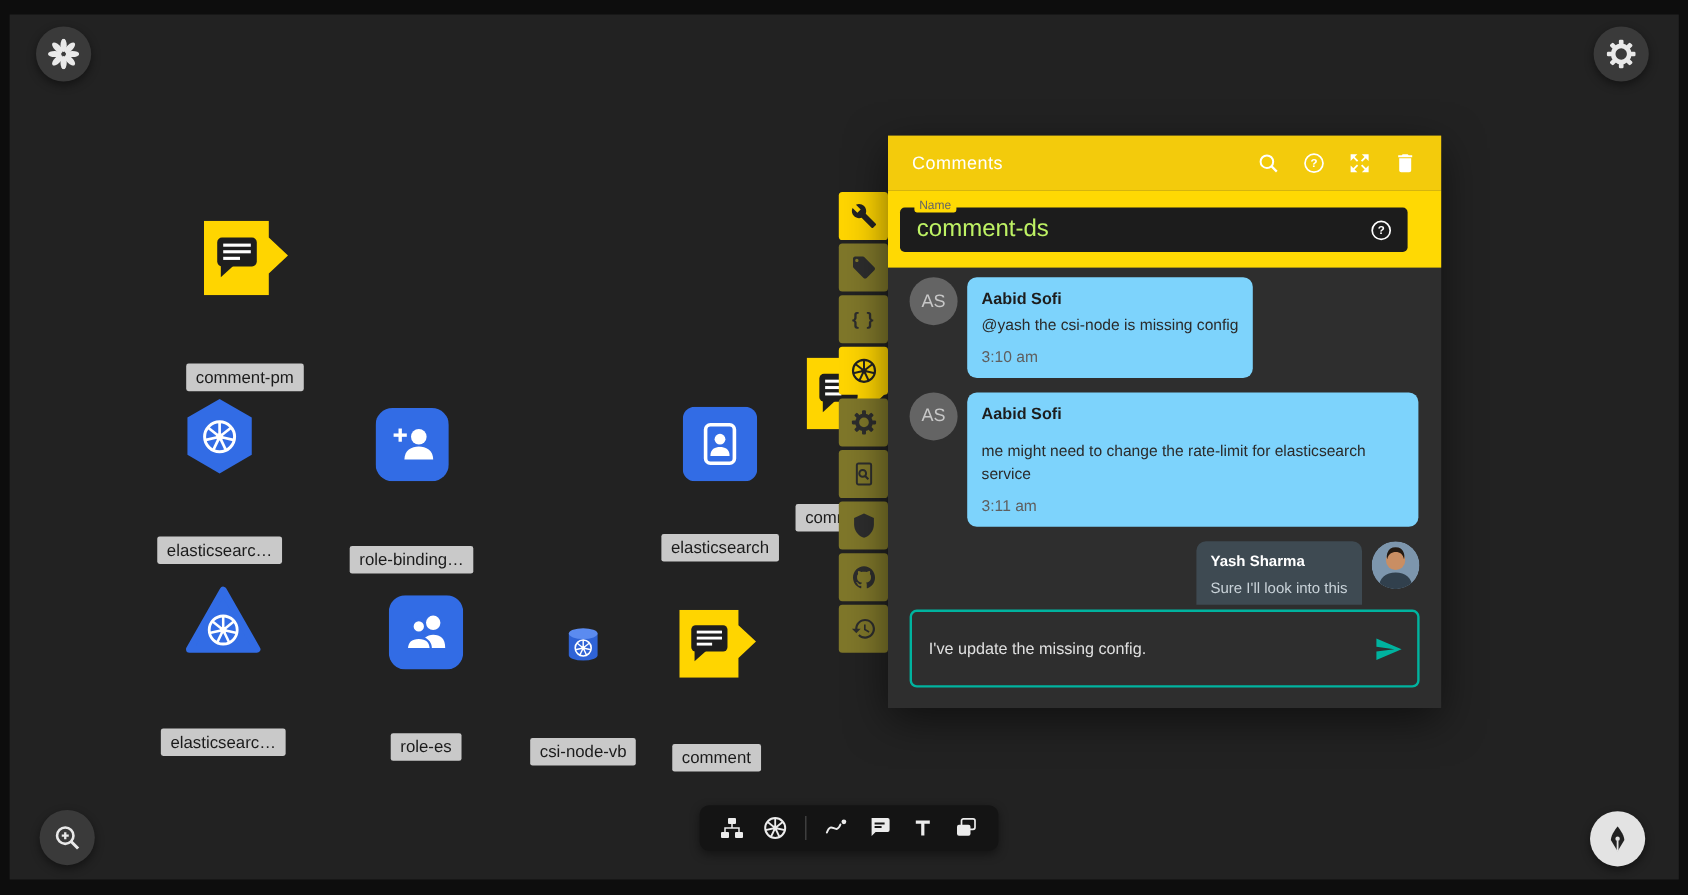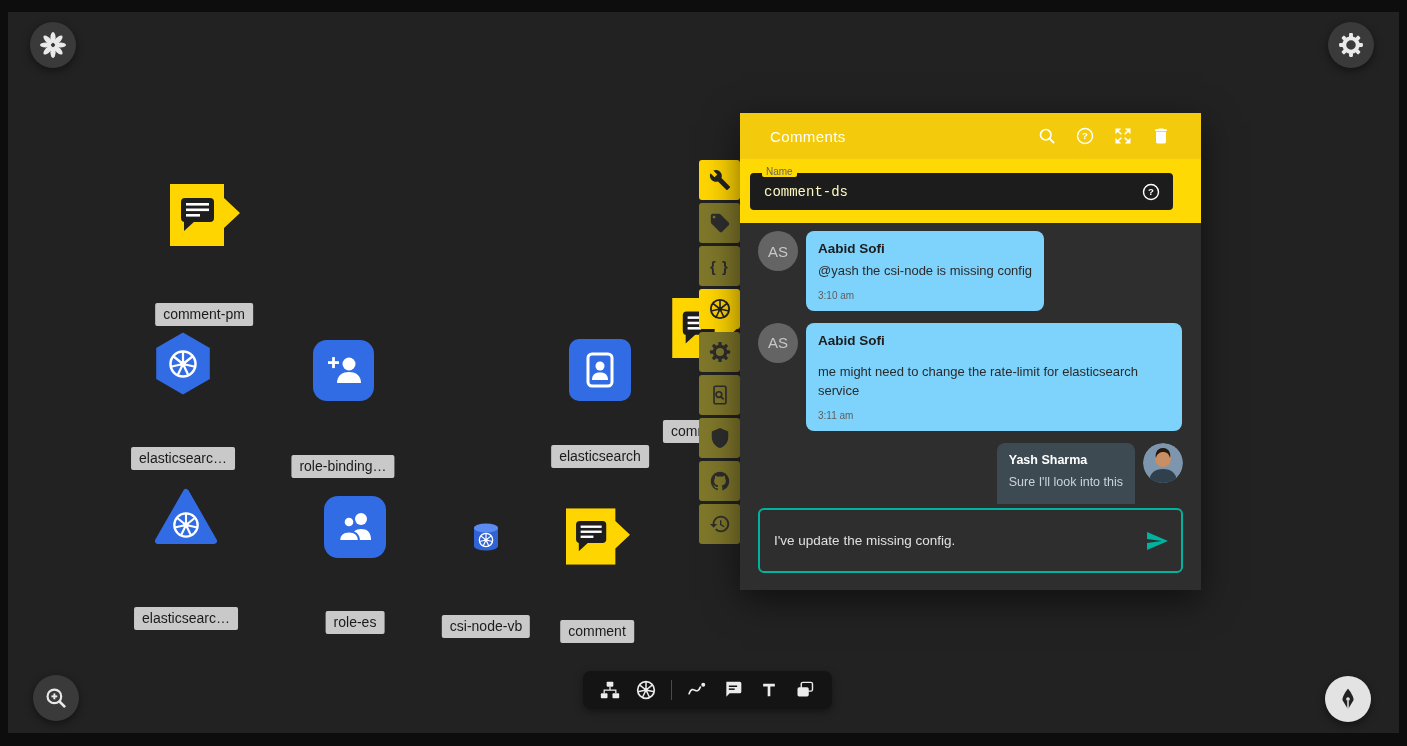--- a/index.html
+++ b/index.html
@@ -38,45 +38,45 @@
   .tool.active{background:#ffd500;color:#222;}
   .tool svg{width:22px;height:22px;}
   .brace{font-weight:bold;font-size:15px;letter-spacing:1px;}
 
   
   .panel{
     position:absolute;left:740px;top:113px;width:461px;height:477px;z-index:10;
     background:#2e2e2e;display:flex;flex-direction:column;
     box-shadow:0 10px 34px rgba(0,0,0,.55);
   }
-  .panel-header{height:46px;flex:none;background:#f3cb0c;display:flex;align-items:center;padding:0 30px;}
+  .panel-header{height:46px;flex:none;background:#f3cb0c;display:flex;align-items:center;padding:0 20px;}
   .panel-title{flex:1;color:#fff;font-size:15px;letter-spacing:.4px;}
   .panel-hicons{display:flex;align-items:center;gap:18px;color:#fff;}
   .panel-hicons svg{width:20px;height:20px;cursor:pointer;}
 
   .name-section{flex:none;background:#ffd903;padding:14px 28px 13px 10px;}
   .name-field{position:relative;height:37px;background:#1c1c1c;border-radius:4px;display:flex;align-items:center;padding:0 12px;}
   .name-floating{position:absolute;top:-7px;left:12px;font-size:10px;color:#666;background:#ffd903;padding:0 4px;border-radius:2px;}
-  .name-field input{flex:1;background:transparent;border:none;outline:none;color:#fef9c3;font-size:14px;font-family:Liberation Mono, monospace;}
+  .name-field input{flex:1;background:transparent;border:none;outline:none;color:#bef264;font-size:20px;font-family:Liberation Sans, sans-serif;}
   .name-field .q{color:#fff;width:20px;height:20px;flex:none;cursor:pointer;}
 
   .chat{flex:1;padding:8px 18px 0 18px;overflow:hidden;}
   .msg-row{display:flex;align-items:flex-start;margin-bottom:12px;}
   .msg-row.right{justify-content:flex-end;}
   .avatar{
     width:40px;height:40px;border-radius:50%;flex:none;margin-right:8px;
     background:#646464;color:#c7c7c7;display:flex;align-items:center;justify-content:center;font-size:15px;
   }
   .avatar-photo{width:40px;height:40px;border-radius:50%;flex:none;margin-left:8px;overflow:hidden;}
   .bubble{background:#7dd3fc;color:#2b2b2b;border-radius:8px;padding:10px 12px;width:fit-content;}
   .bubble .author{font-weight:bold;font-size:13.5px;color:#1d1d1d;margin-bottom:6px;}
   .bubble .text{font-size:13px;line-height:1.45;}
   .bubble .text.nowrap{white-space:nowrap;}
   .bubble .text.gap{margin-top:15px;}
-  .bubble .time{font-size:10px;color:#5f5f5f;margin-top:9px;}
+  .bubble .time{font-size:13px;color:#5f5f5f;margin-top:9px;}
   .bubble.wide{width:352px;}
   .bubble.dark{background:#3e4a52;color:#c9d3d9;}
   .bubble.dark .author{color:#fff;font-size:12.5px;}
   .bubble.dark .text{font-size:12.5px;color:#c9d3d9;}
   .bubble.dark .time{color:#8fa0a9;font-size:11px;text-align:right;margin-top:41px;}
 
   .composer{
     flex:none;margin:4px 18px 17px 18px;height:37px;
     border:2px solid #00b39f;border-radius:6px;background:#2e2e2e;
     display:flex;align-items:center;padding:12px 12px;

